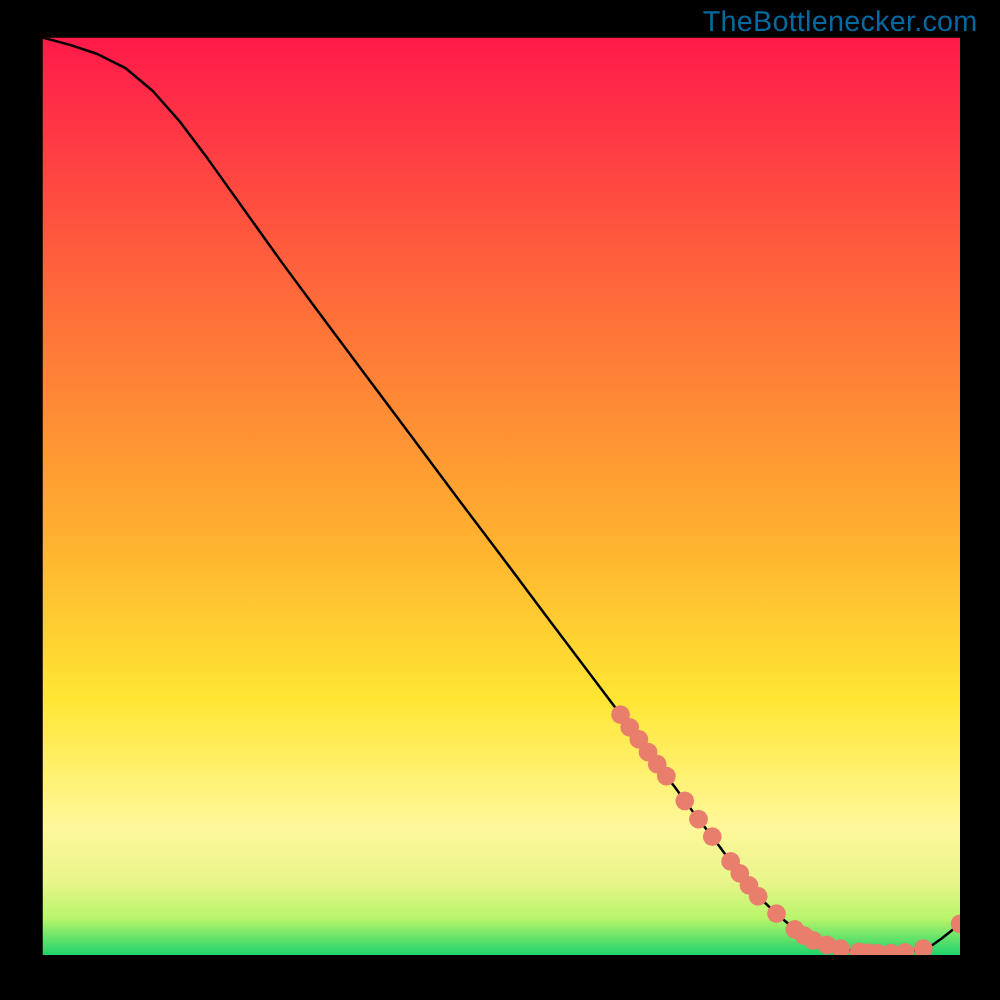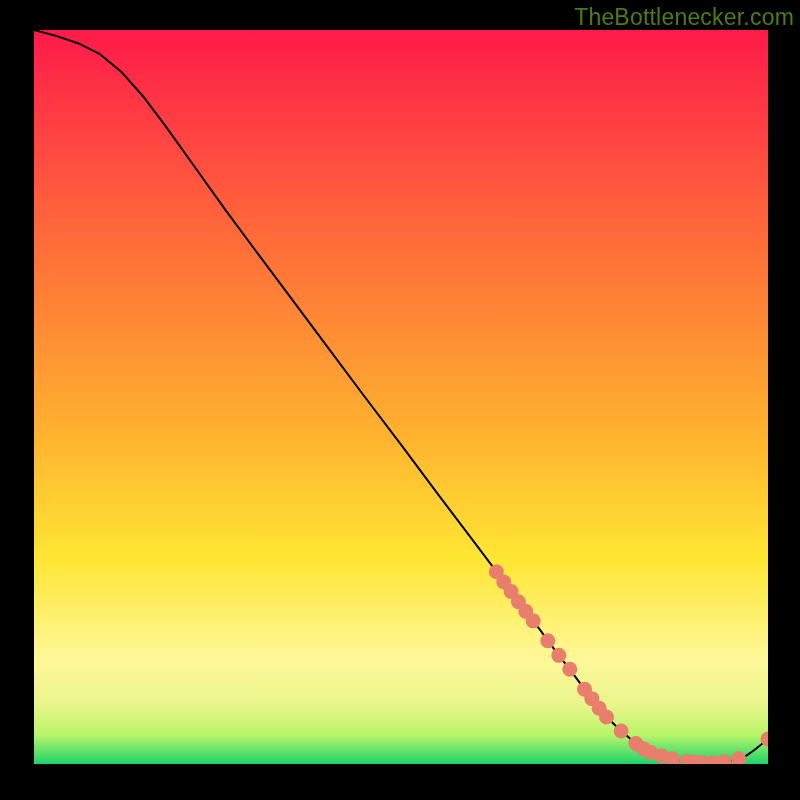--- a/index.html
+++ b/index.html
@@ -12,25 +12,25 @@
   }
   .frame {
     position: relative;
     width: 800px;
     height: 800px;
     background: #000;
   }
   .watermark {
     position: absolute;
     top: 4px;
-    right: 6px;
+    right: 18px;
     font-family: Arial, Helvetica, sans-serif;
     font-size: 23px;
     letter-spacing: 0.2px;
-    color: #4d7c0f;
+    color: #0369a1;
     font-weight: 500;
   }
   .plot {
     position: absolute;
     left: 34px;
     top: 30px;
     width: 734px;
     height: 734px;
   }
   svg { display: block; }

